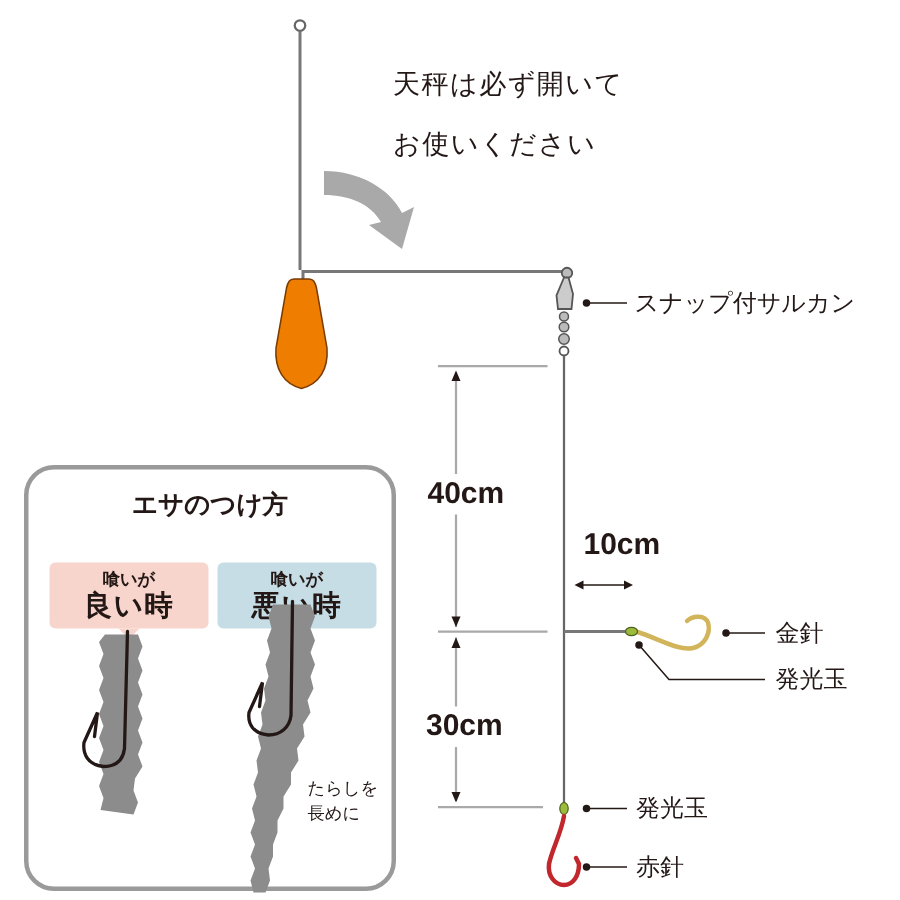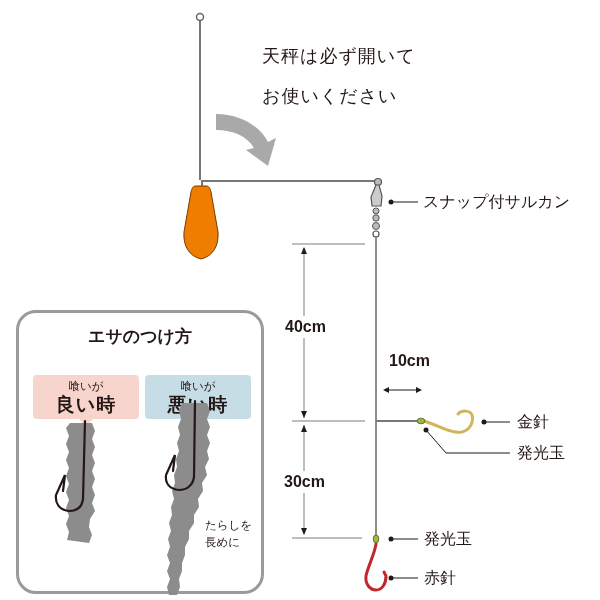--- a/index.html
+++ b/index.html
@@ -2,29 +2,29 @@
 <html><head>
   <meta charset="utf-8">
   <style>
     html, body { margin: 0; padding: 0; background: #ffffff; }
     body { width: 600px; height: 600px; position: relative; overflow: hidden;
            font-family: "DejaVu Sans", "Liberation Sans", sans-serif; color: #231815; }
     .abs { position: absolute; }
     svg.diagram { position: absolute; left: 0; top: 0; width: 600px; height: 600px; }
     .title-line { font-size: 18px; letter-spacing: 1px; white-space: nowrap; color: #231815; }
     .label { font-size: 16px; white-space: nowrap; color: #231815; }
-    .measure { font-size: 16px; font-weight: bold; font-family: "Liberation Sans", sans-serif;
+    .measure { font-size: 20px; font-weight: bold; font-family: "Liberation Sans", sans-serif;
                background: #fff; padding: 2px 0; white-space: nowrap; color: #231815; }
     .card { left: 16px; top: 310px; width: 248px; height: 284px; border: 3px solid #9a9a9a;
             border-radius: 20px; box-sizing: border-box; background: #fff; }
     .card-title { left: 0; width: 100%; top: 12px; text-align: center; font-weight: bold; font-size: 17px; }
     .card-sub { left: 0; width: 100%; top: 38px; text-align: center; font-size: 12.5px; white-space: nowrap; }
     .card-sub small { font-size: 9px; }
     .bubble { top: 62px; width: 106px; height: 44px; border-radius: 4px; text-align: center; }
-    .bubble .b-small { font-size: 11.5px; font-weight: normal; margin-top: 4px; line-height: 14px; }
+    .bubble .b-small { font-size: 11.5px; font-weight: bold; margin-top: 4px; line-height: 14px; }
     .bubble .b-big { font-size: 19px; font-weight: bold; line-height: 22px; letter-spacing: 1px; }
     .bubble::after { content: ""; position: absolute; left: 50%; bottom: -7px; margin-left: -7px;
                      border-left: 7px solid transparent; border-right: 7px solid transparent; border-top: 7px solid; }
     .bubble.good { left: 14px; background: #f8d5cc; }
     .bubble.good::after { border-top-color: #f8d5cc; }
     .bubble.bad { left: 126px; background: #c6dde6; }
     .bubble.bad::after { border-top-color: #c6dde6; }
     .note { font-size: 11.5px; line-height: 17px; left: 186px; top: 204px; white-space: nowrap; }
   </style>
 </head>

